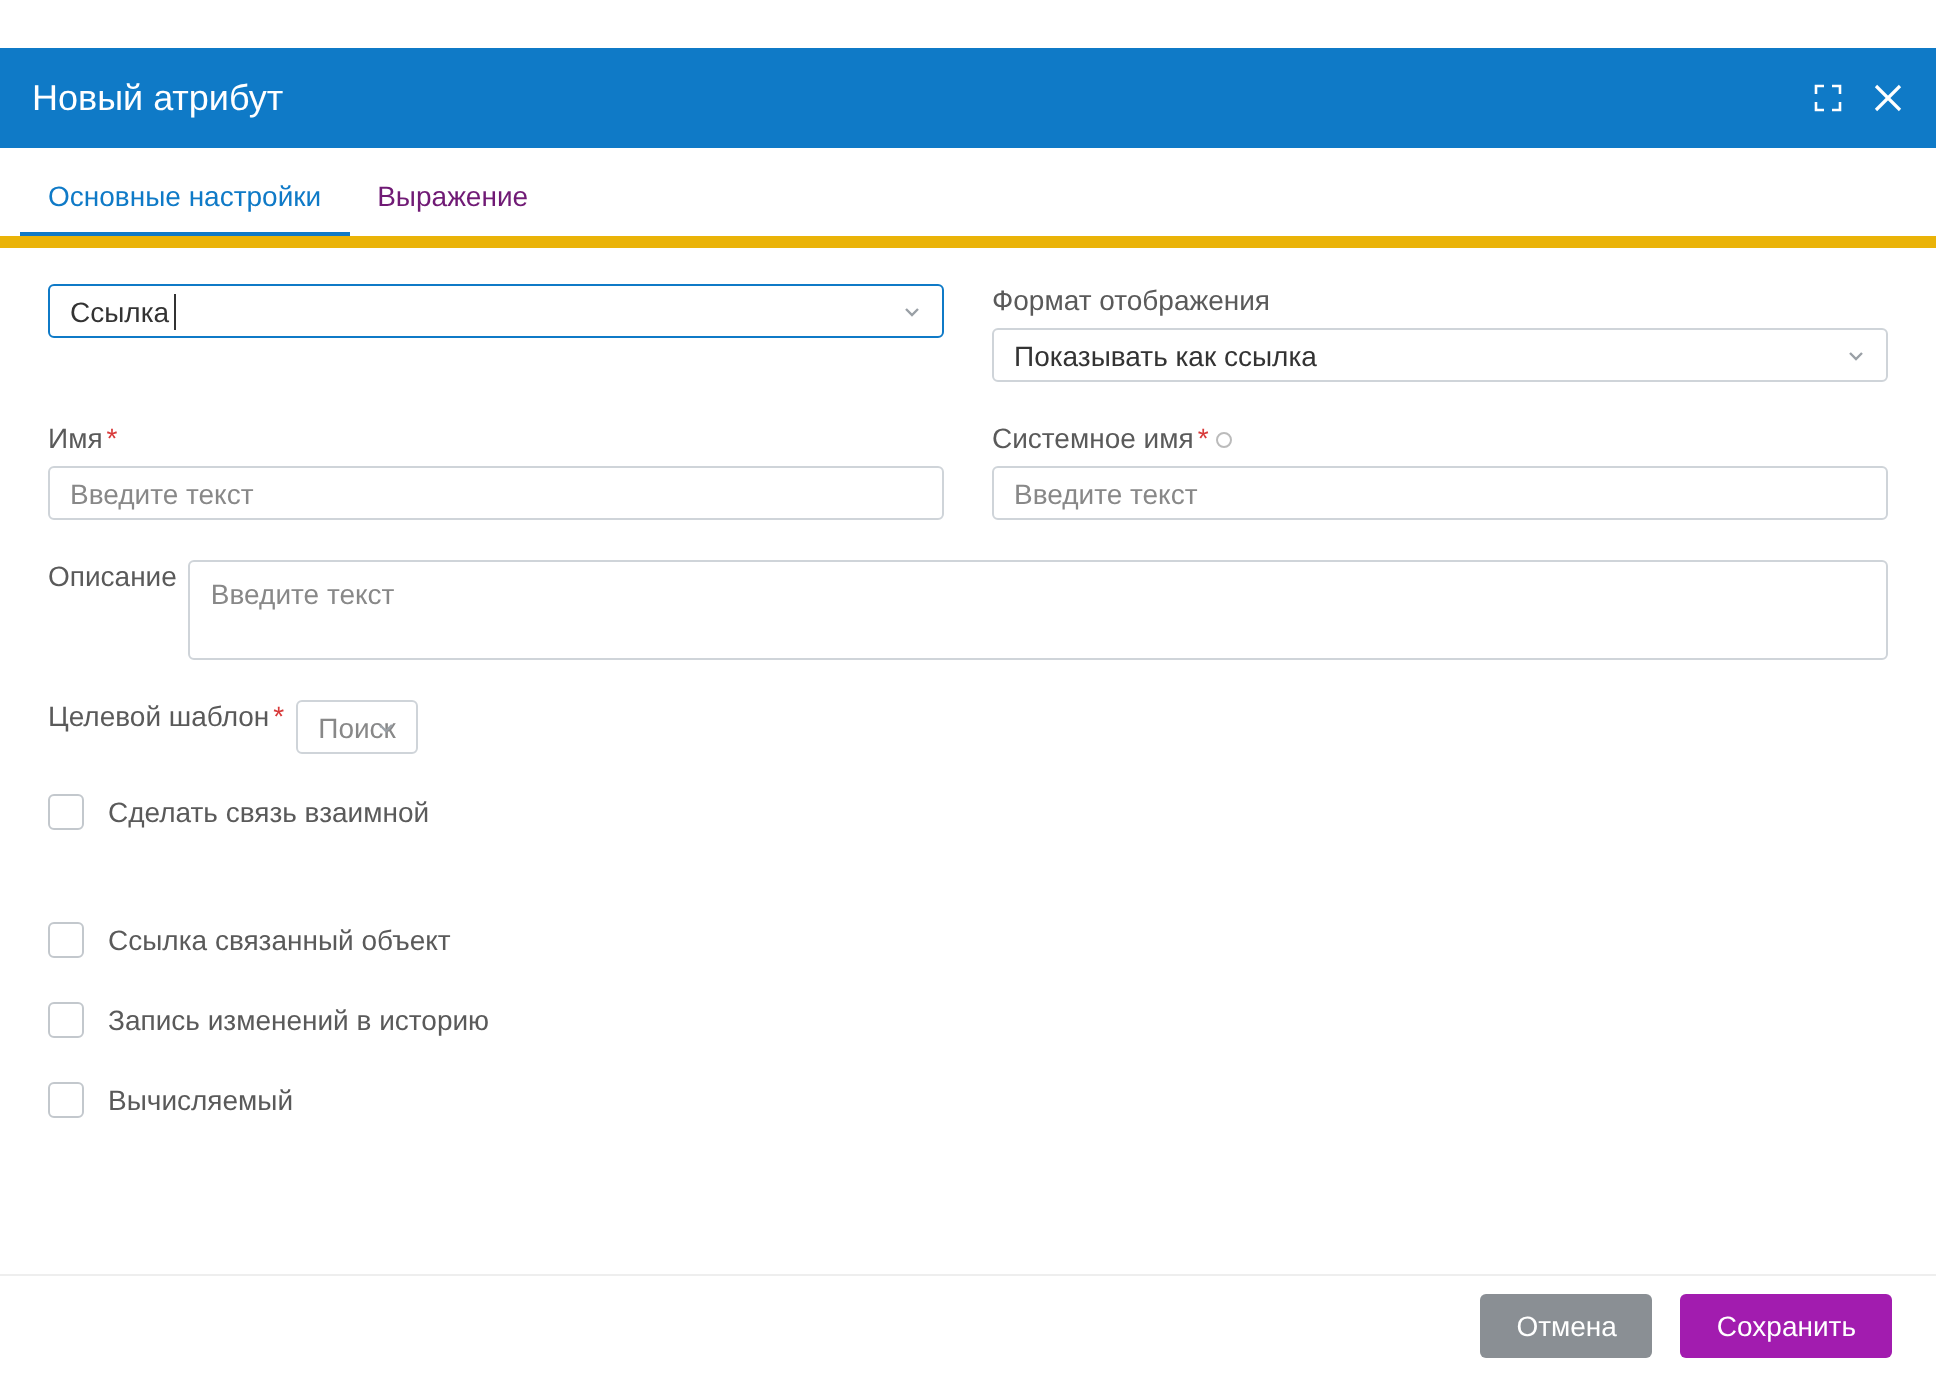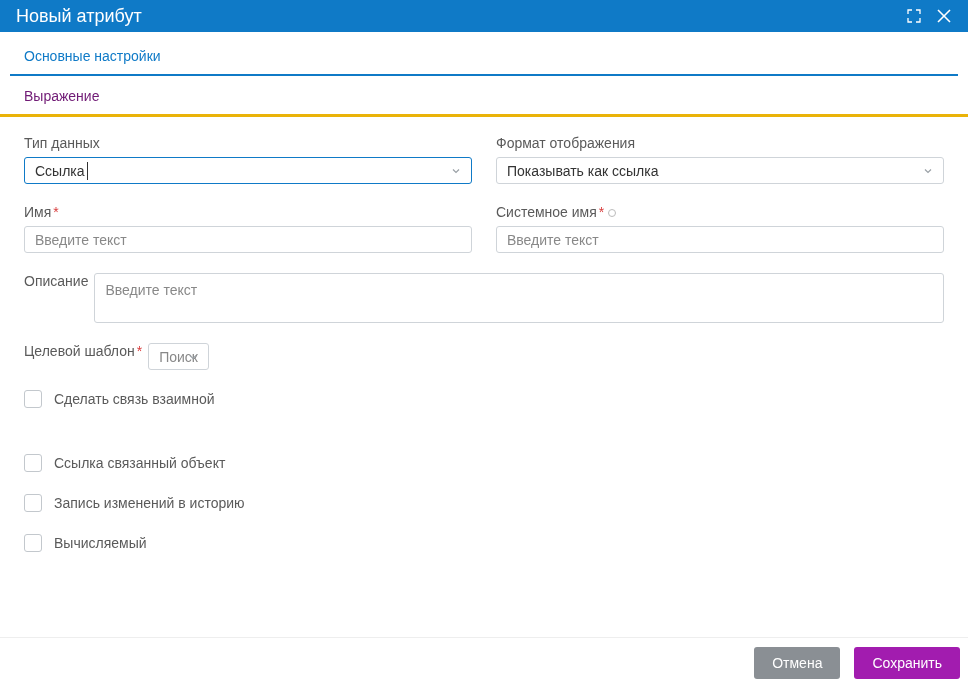--- a/index.html
+++ b/index.html
@@ -8,35 +8,35 @@
     font-size: 14px;
     color: #333;
     background: #fff;
     width: 968px;
     height: 687px;
     overflow: hidden;
   }
   .header {
     background: #0f7ac7;
     color: #fff;
-    height: 32px;
+    height: 50px;
     display: flex;
     align-items: center;
     padding: 0 16px;
     justify-content: space-between;
+    margin-top: 24px;
   }
   .header-title { font-size: 18px; font-weight: 400; }
   .header-icons { display: flex; gap: 14px; align-items: center; }
   .icon-btn { cursor: pointer; display: inline-flex; }
   .tabs {
     display: flex;
-    border-bottom: 3px solid #eab308;
+    border-bottom: 6px solid #eab308;
     padding: 0 10px;
     margin-top: 4px;
-    flex-direction: column;
   }
   .tab {
     padding: 12px 14px 10px;
     color: #701a75;
     cursor: pointer;
     font-size: 14px;
   }
   .tab.active {
     color: #0f7ac7;
     border-bottom: 2px solid #0f7ac7;
@@ -123,21 +123,21 @@
   .checkbox-label { color: #5a5a5a; font-size: 14px; cursor: pointer; }
   .spacer { height: 24px; }
   .footer {
     position: absolute;
     bottom: 0; left: 0; right: 0;
     height: 50px;
     display: flex;
     align-items: center;
     justify-content: flex-end;
     gap: 14px;
-    padding: 0 8px;
+    padding: 0 22px;
     border-top: 1px solid #eee;
     background: #fff;
   }
   .btn {
     height: 32px;
     padding: 0 18px;
     border-radius: 3px;
     font-size: 14px;
     cursor: pointer;
     border: none;
@@ -173,21 +173,20 @@
 
 <div class="tabs">
   <div class="tab active">Основные настройки</div>
   <div class="tab">Выражение</div>
 </div>
 
 <div class="content">
 
   <div class="row">
     <div class="col">
-      <div class="label">Тип данных</div>
       <div class="field select focus">
         <span class="value-text">Ссылка</span>
           <span class="cursor-line"></span>
         <span class="caret">
           <svg width="10" height="10" viewBox="0 0 10 10" fill="none" stroke="#9aa0a6" stroke-width="1.2">
               <path d="M2 3.5 L5 6.5 L8 3.5"></path>
             </svg>
         </span>
       </div>
     </div>

